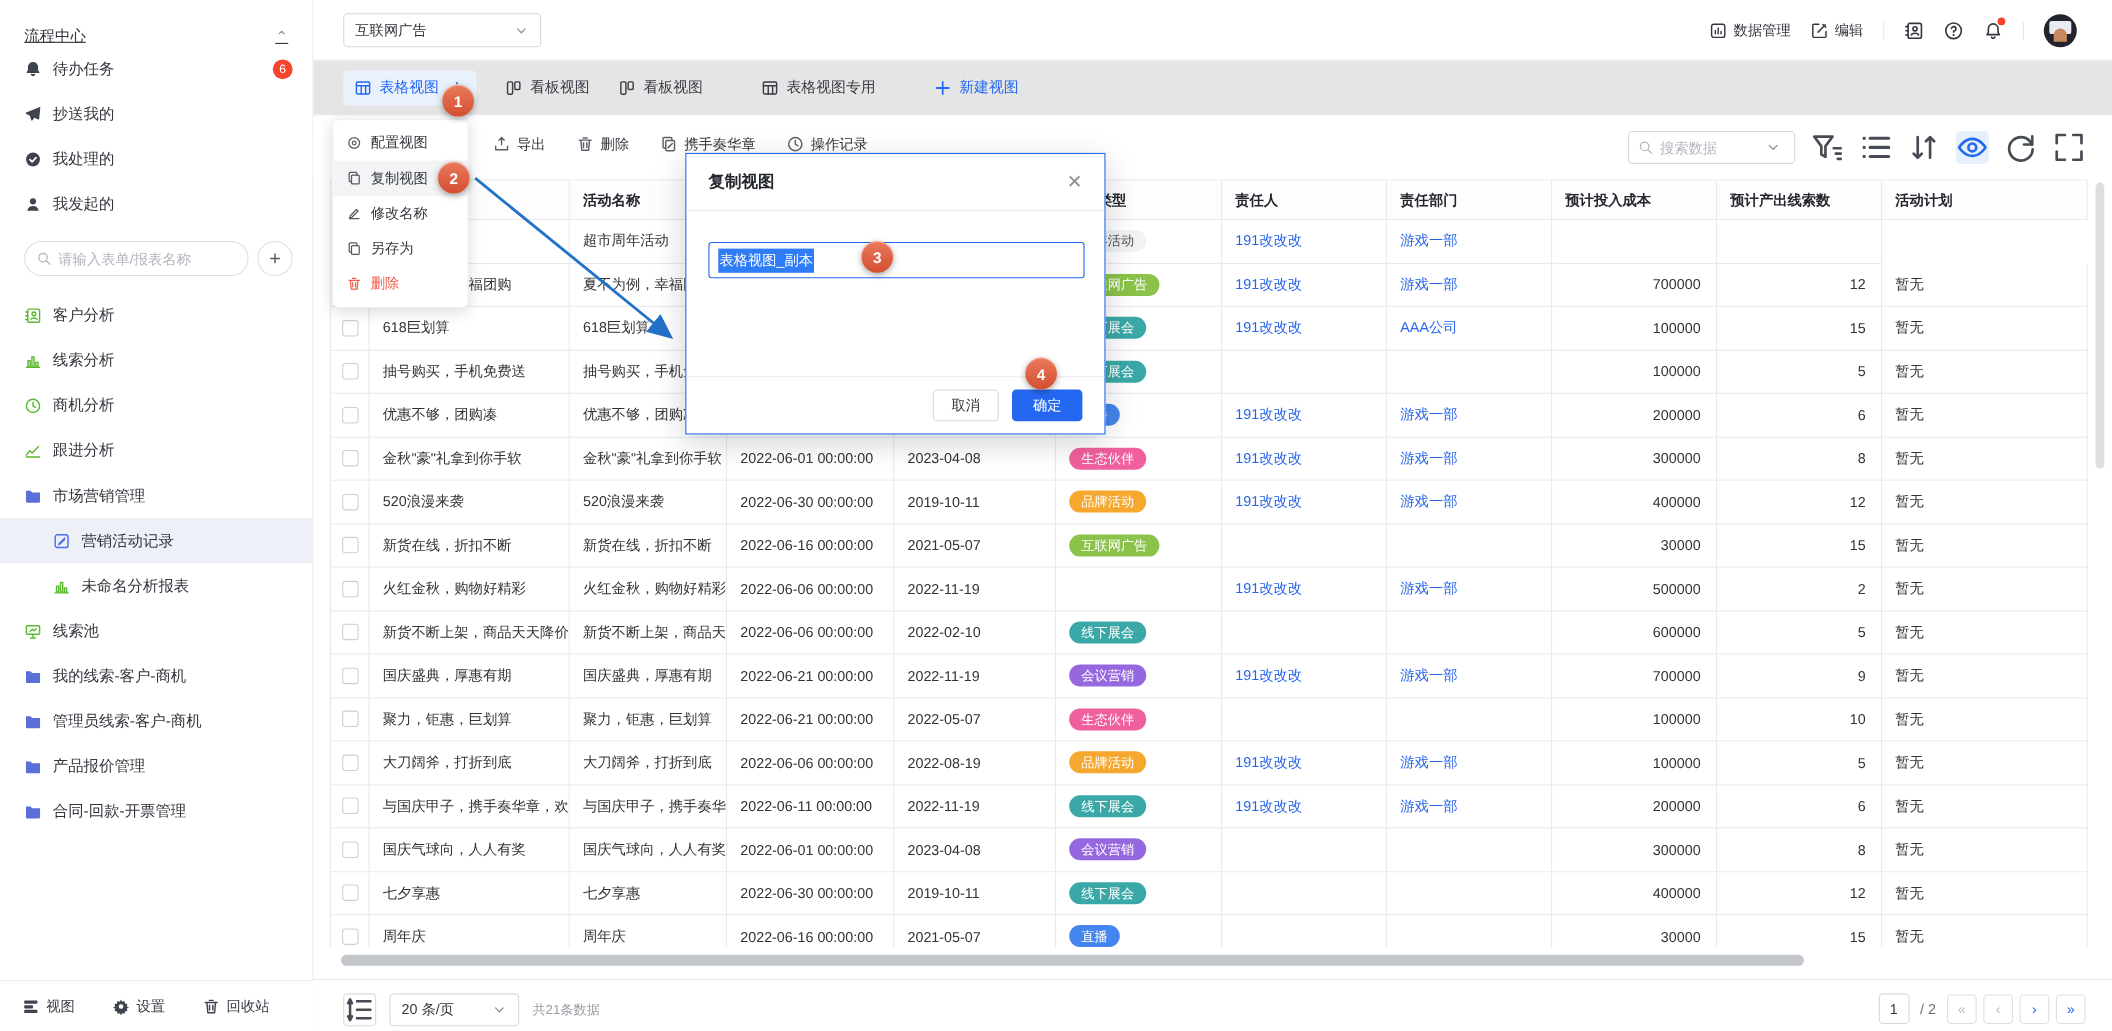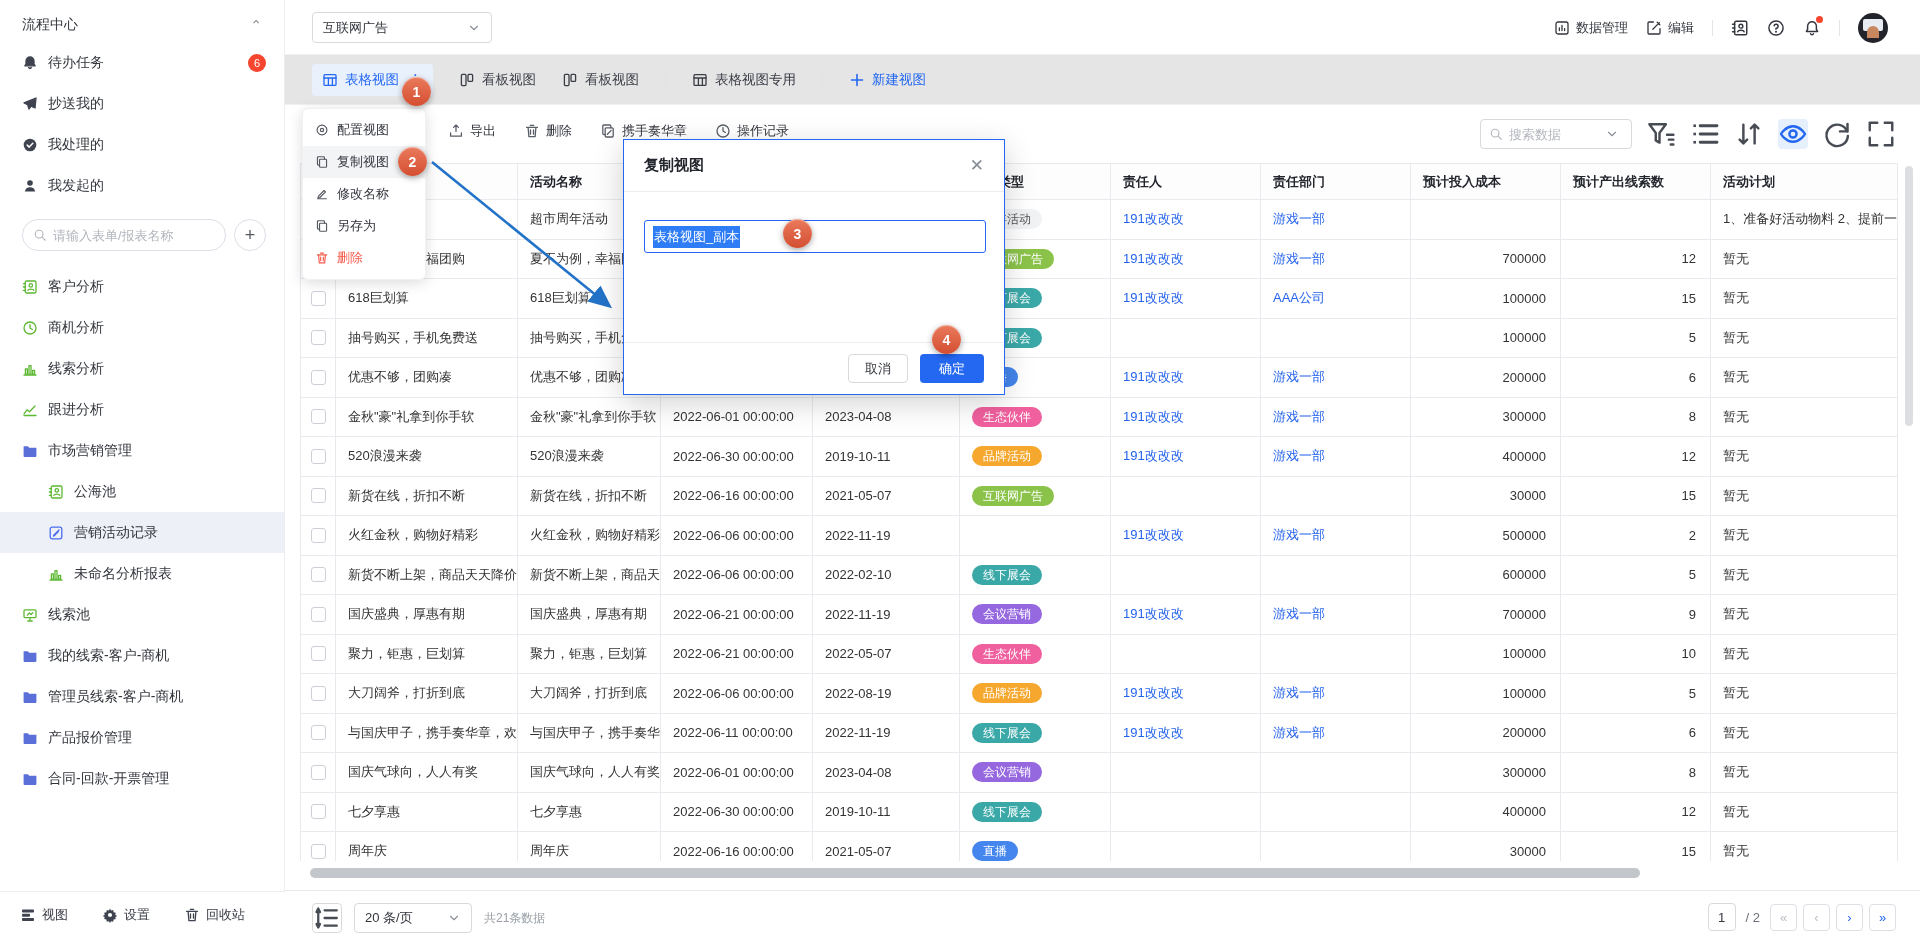--- a/index.html
+++ b/index.html
@@ -11,21 +11,21 @@
   .ic.sm svg{width:14px;height:14px;}
   .ic.lg svg{width:18px;height:18px;}
 
   
   #sidebar{left:0;top:0;width:285px;height:937px;border-right:1px solid #ebedf0;background:#fff;}
   #logo-row{height:55px;display:flex;align-items:center;padding-left:22px;border-bottom:1px solid #f0f1f3;}
   .logo-grid{width:26px;height:26px;display:grid;grid-template-columns:11px 11px;grid-template-rows:11px 11px;gap:3px;margin-right:10px;}
   .logo-grid i{border-radius:3px;display:block;}
   .lg1{background:#1b55d4;}.lg2{background:#74b6f5;}.lg3{background:#4c95ee;}.lg4{background:#a8d2f8;}
   #app-title{font-size:16px;font-weight:bold;color:#22242a;letter-spacing:.5px;}
-  #section-row{height:34px;display:flex;align-items:center;justify-content:space-between;padding:0 22px;margin-top:8px;color:#33363d;font-size:14px;}
+  #section-row{height:34px;display:flex;align-items:flex-end;justify-content:space-between;padding:0 22px;margin-top:8px;color:#33363d;font-size:14px;text-decoration:underline;}
   .side-item{height:41px;display:flex;align-items:center;padding:0 18px 0 22px;font-size:14px;color:#33363d;cursor:pointer;}
   .side-item .lbl{margin-left:10px;flex:1;white-space:nowrap;overflow:hidden;}
   .side-item.sel{background:#eef0f7;}
   .side-item.ind{padding-left:48px;}
   .badge-red{min-width:18px;height:18px;border-radius:9px;background:#f5452f;color:#fff;font-size:11px;display:flex;align-items:center;justify-content:center;padding:0 5px;}
   .g{color:#5cb832;} .b{color:#5a6fd8;} .eb{color:#4a6cf0;} .dk{color:#3f4350;}
   #side-search{height:50px;display:flex;align-items:center;gap:8px;padding:0 18px 0 22px;margin:4px 0 6px;}
   #search-form{flex:1;height:32px;border:1px solid #dcdfe6;border-radius:16px;display:flex;align-items:center;padding:0 10px;color:#b3b6bd;gap:6px;background:#fff;}
   #search-form input{border:none;outline:none;width:100%;font-size:13px;color:#333;font-family:inherit;}
   #search-form input::placeholder{color:#b3b6bd;}
@@ -184,64 +184,53 @@
             <circle cx="8.8" cy="6.4" r="1.7"></circle>
             <path d="M5.9 11.3c.6-1.7 5.2-1.7 5.8 0"></path>
             <path d="M1.4 4.6h2M1.4 8h2M1.4 11.4h2"></path>
           </svg>
         </span>
         <span class="lbl">客户分析</span>
       </div>
       <div class="side-item">
         <span class="ic g">
           <svg viewBox="0 0 16 16" fill="none" stroke="currentColor" stroke-width="1.3" stroke-linecap="round" stroke-linejoin="round">
-            <circle cx="8" cy="8" r="6"></circle>
-            <path d="M8 4.6V8l2.4 1.5"></path>
-          </svg>
-        </span>
-        <span class="lbl">商机分析</span>
-      </div>
-      <div class="side-item">
-        <span class="ic g">
-          <svg viewBox="0 0 16 16" fill="none" stroke="currentColor" stroke-width="1.3" stroke-linecap="round" stroke-linejoin="round">
             <path d="M2 14h12"></path>
             <rect x="3.4" y="8" width="2" height="5.2"></rect>
             <rect x="7" y="4.6" width="2" height="8.6"></rect>
             <rect x="10.6" y="9.4" width="2" height="3.8"></rect>
           </svg>
         </span>
         <span class="lbl">线索分析</span>
       </div>
       <div class="side-item">
         <span class="ic g">
           <svg viewBox="0 0 16 16" fill="none" stroke="currentColor" stroke-width="1.3" stroke-linecap="round" stroke-linejoin="round">
+            <circle cx="8" cy="8" r="6"></circle>
+            <path d="M8 4.6V8l2.4 1.5"></path>
+          </svg>
+        </span>
+        <span class="lbl">商机分析</span>
+      </div>
+      <div class="side-item">
+        <span class="ic g">
+          <svg viewBox="0 0 16 16" fill="none" stroke="currentColor" stroke-width="1.3" stroke-linecap="round" stroke-linejoin="round">
             <path d="M2 13.5h12"></path>
             <path d="M2 11.8l3-4 2.4 2L13 4"></path>
           </svg>
         </span>
         <span class="lbl">跟进分析</span>
       </div>
       <div class="side-item">
         <span class="ic b">
           <svg viewBox="0 0 16 16" fill="none" stroke="currentColor" stroke-width="1.3" stroke-linecap="round" stroke-linejoin="round">
             <path d="M1.6 3.2h4.2l1.4 1.6h7.2v8.2a1 1 0 0 1-1 1H2.6a1 1 0 0 1-1-1z" fill="currentColor" stroke="none"></path>
           </svg>
         </span>
         <span class="lbl">市场营销管理</span>
-      </div>
-      <div class="side-item ind">
-        <span class="ic g">
-          <svg viewBox="0 0 16 16" fill="none" stroke="currentColor" stroke-width="1.3" stroke-linecap="round" stroke-linejoin="round">
-            <rect x="3.2" y="2" width="10.8" height="12" rx="1.4"></rect>
-            <circle cx="8.8" cy="6.4" r="1.7"></circle>
-            <path d="M5.9 11.3c.6-1.7 5.2-1.7 5.8 0"></path>
-            <path d="M1.4 4.6h2M1.4 8h2M1.4 11.4h2"></path>
-          </svg>
-        </span>
-        <span class="lbl">公海池</span>
       </div>
       <div class="side-item ind sel">
         <span class="ic eb">
           <svg viewBox="0 0 16 16" fill="none" stroke="currentColor" stroke-width="1.3" stroke-linecap="round" stroke-linejoin="round">
             <rect x="2.2" y="2.2" width="11.6" height="11.6" rx="2"></rect>
             <path d="M5.3 10.7 11 5l-.2 2.1-4.4 4.3-1.7.4z" fill="currentColor" stroke="none"></path>
             <path d="M5.5 10.5 11 5"></path>
           </svg>
         </span>
         <span class="lbl">营销活动记录</span>
@@ -565,21 +554,20 @@
         <span class="pill" style="background: rgb(241, 242, 244); color: rgb(85, 85, 85);">周年活动</span>
       </div>
       <div class="td" style="width: 150px;">
         <span class="link">191改改改</span>
       </div>
       <div class="td" style="width: 150px;">
         <span class="link">游戏一部</span>
       </div>
       <div class="td num" style="width: 150px;"></div>
       <div class="td num" style="width: 150px;"></div>
-      <div class="td" style="width: 187px;">1、准备好活动物料 2、提前一</div>
     </div>
     <div class="tr">
       <div class="td cb" style="width: 35px;">
         <span class="cbx"></span>
       </div>
       <div class="td" style="width: 182px;">夏不为例，幸福团购</div>
       <div class="td" style="width: 143px;">夏不为例，幸福团购</div>
       <div class="td" style="width: 152px;"></div>
       <div class="td" style="width: 147px;"></div>
       <div class="td" style="width: 151px;">

